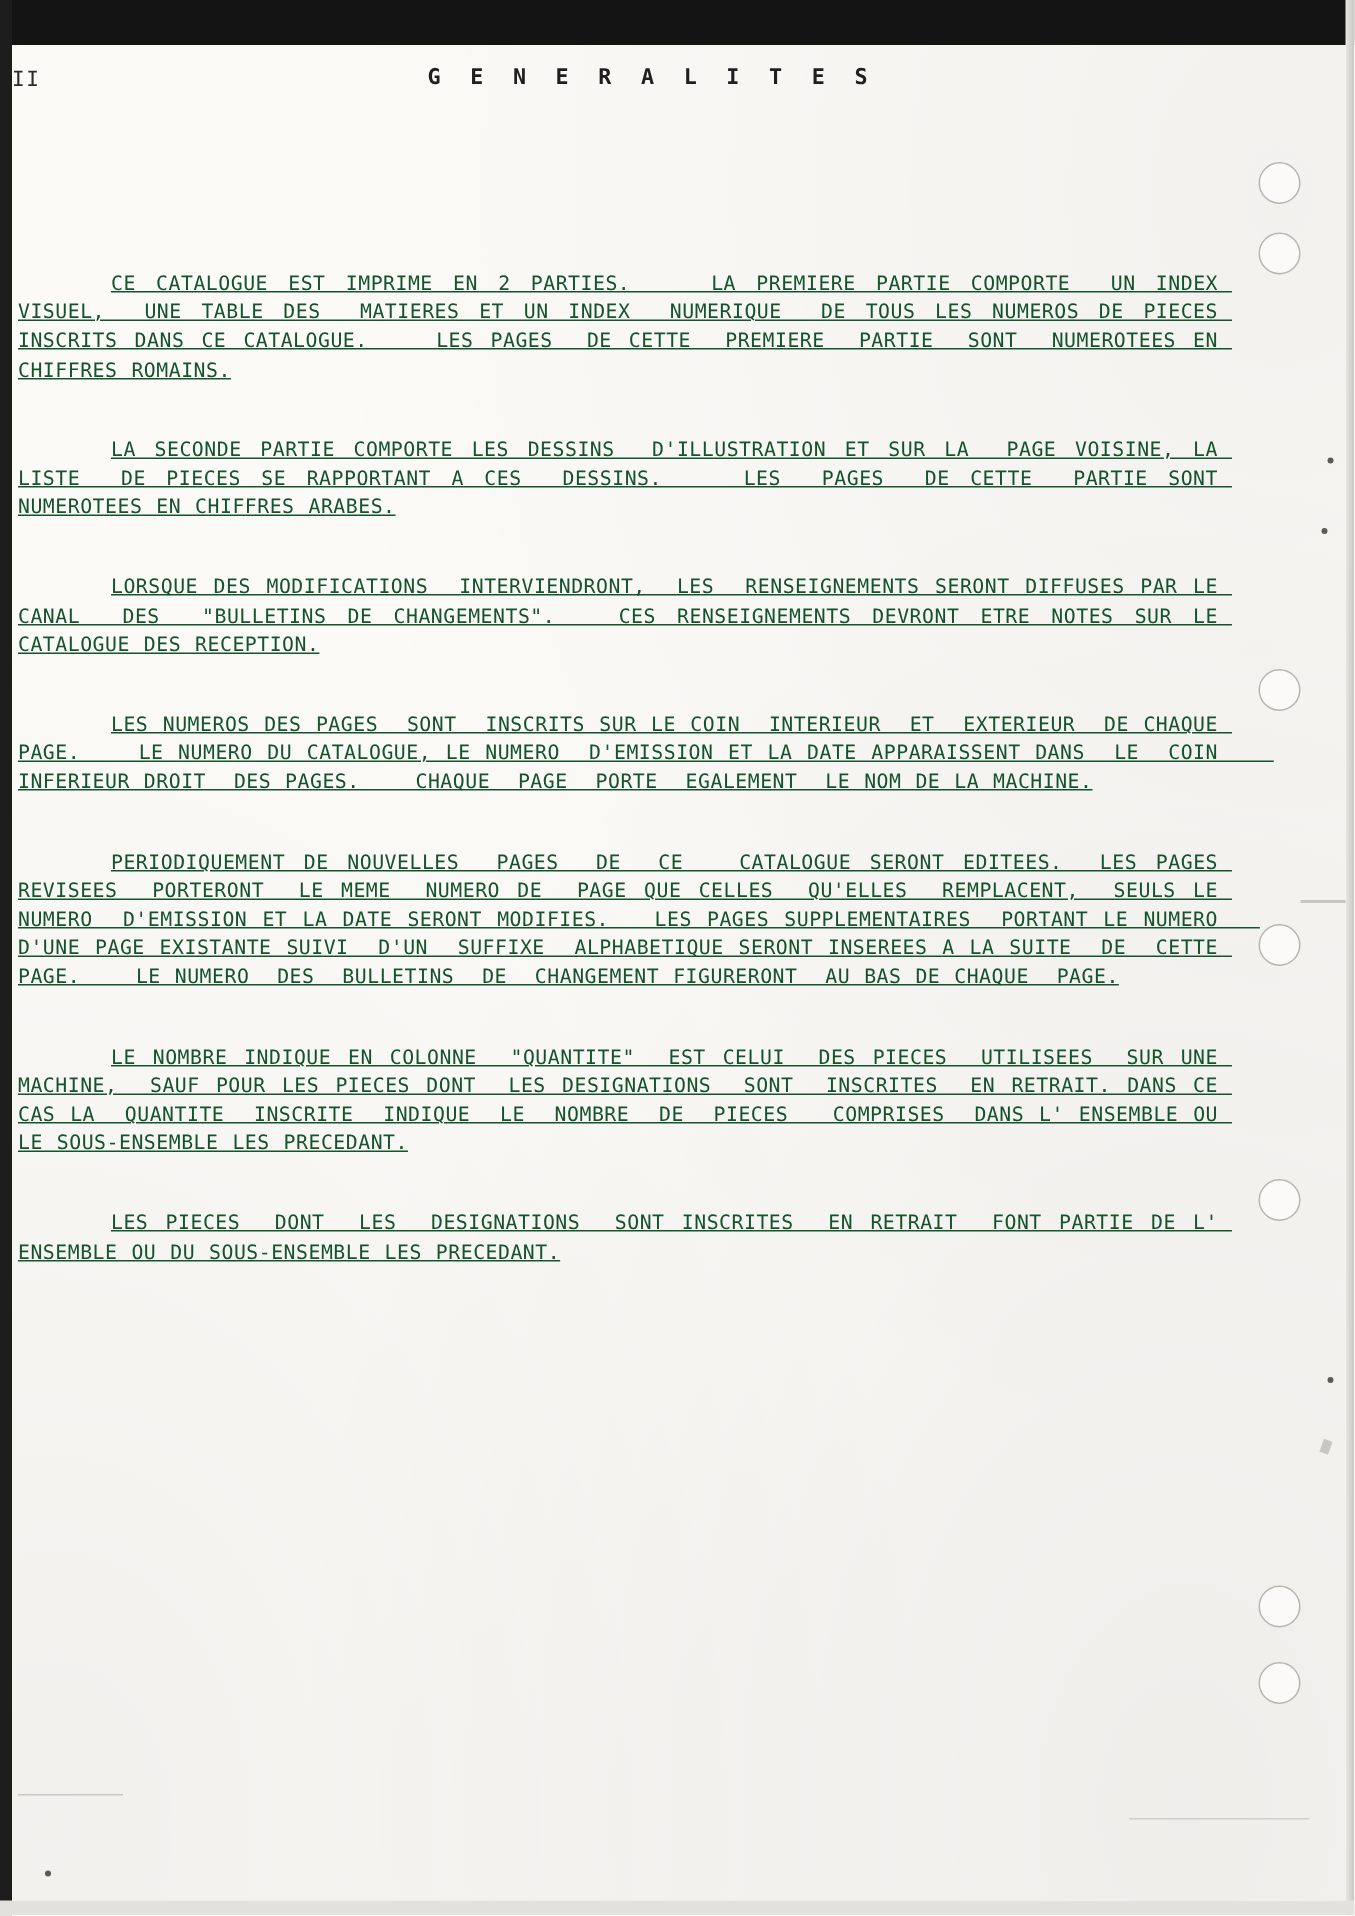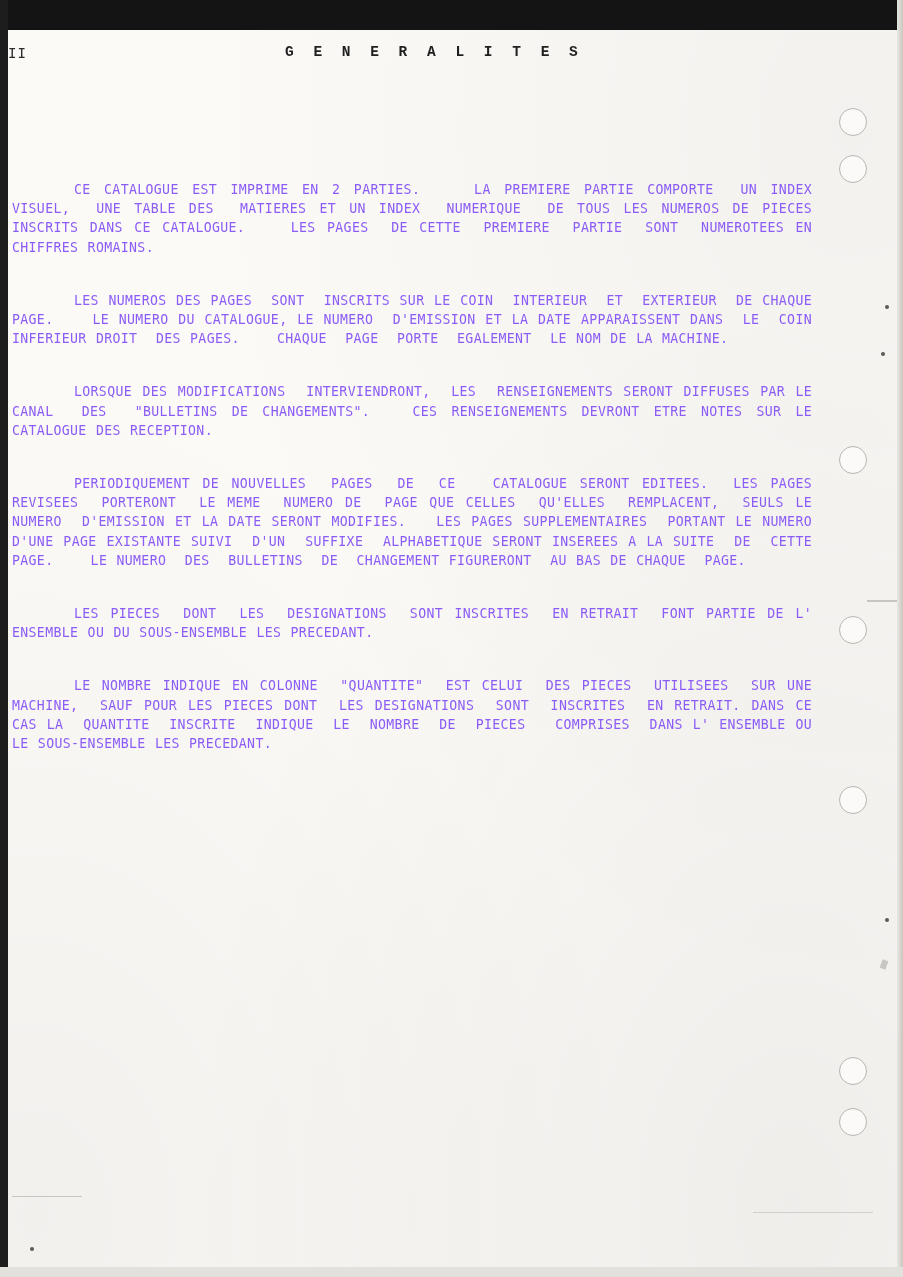--- a/index.html
+++ b/index.html
@@ -75,37 +75,37 @@
     text-align: center;
   }
   .doc-title {
     position: absolute;
     top: 44px;
     left: 285px;
     font-size: 14.5px;
     letter-spacing: 5.5px;
     color: #1f1f1f;
     font-weight: 600;
-    font-family: Liberation Mono, monospace;
   }
   .body-col {
     position: absolute;
     top: 180px;
     left: 12px;
     width: 800px;
   }
   .para {
     font-size: 13.2px;
     line-height: 19.2px;
     letter-spacing: 0.35px;
-    color: #8b5cf6;
+    color: #14532d;
     margin: 0 0 34px 0;
     text-align: justify;
     white-space: pre-wrap;
     word-spacing: 1px;
+    text-decoration: underline;
   }
   .para .indent { display: inline-block; width: 62px; }
 
   
   .hole {
     position: absolute;
     width: 26px;
     height: 26px;
     border: 1.4px solid #b9b6b0;
     border-radius: 50%;
@@ -148,20 +148,21 @@
   <div class="speck" style="top:352px; right:18px; width:4px; height:4px;"></div>
   <div class="speck" style="top:918px; right:14px; width:4px; height:4px;"></div>
   <div class="speck" style="top:1247px; left:30px; width:4px; height:4px;"></div>
   <div class="smudge" style="top:600px; right:6px; width:30px; height:1.5px;"></div>
   <div class="smudge" style="top:960px; right:16px; width:6px; height:9px; transform:rotate(20deg);"></div>
   <div class="smudge" style="top:1196px; left:12px; width:70px; height:1.2px;"></div>
   <div class="smudge" style="top:1212px; right:30px; width:120px; height:1.2px; background:rgba(120,117,110,0.25);"></div>
 
   <div class="body-col">
     <p class="para"><span class="indent"></span><span>CE CATALOGUE EST IMPRIME EN 2 PARTIES.    LA PREMIERE PARTIE COMPORTE  UN INDEX VISUEL,  UNE TABLE DES  MATIERES ET UN INDEX  NUMERIQUE  DE TOUS LES NUMEROS DE PIECES INSCRITS DANS CE CATALOGUE.    LES PAGES  DE CETTE  PREMIERE  PARTIE  SONT  NUMEROTEES EN CHIFFRES ROMAINS.</span></p>
+    <p class="para"><span class="indent"></span><span>LA SECONDE PARTIE COMPORTE LES DESSINS  D'ILLUSTRATION ET SUR LA  PAGE VOISINE, LA LISTE  DE PIECES SE RAPPORTANT A CES  DESSINS.    LES  PAGES  DE CETTE  PARTIE SONT NUMEROTEES EN CHIFFRES ARABES.</span></p>
+    <p class="para"><span class="indent"></span><span>LORSQUE DES MODIFICATIONS  INTERVIENDRONT,  LES  RENSEIGNEMENTS SERONT DIFFUSES PAR LE CANAL  DES  "BULLETINS DE CHANGEMENTS".   CES RENSEIGNEMENTS DEVRONT ETRE NOTES SUR LE CATALOGUE DES RECEPTION.</span></p>
     <p class="para"><span class="indent"></span><span>LES NUMEROS DES PAGES  SONT  INSCRITS SUR LE COIN  INTERIEUR  ET  EXTERIEUR  DE CHAQUE PAGE.    LE NUMERO DU CATALOGUE, LE NUMERO  D'EMISSION ET LA DATE APPARAISSENT DANS  LE  COIN    INFERIEUR DROIT  DES PAGES.    CHAQUE  PAGE  PORTE  EGALEMENT  LE NOM DE LA MACHINE.</span></p>
-    <p class="para"><span class="indent"></span><span>LORSQUE DES MODIFICATIONS  INTERVIENDRONT,  LES  RENSEIGNEMENTS SERONT DIFFUSES PAR LE CANAL  DES  "BULLETINS DE CHANGEMENTS".   CES RENSEIGNEMENTS DEVRONT ETRE NOTES SUR LE CATALOGUE DES RECEPTION.</span></p>
     <p class="para"><span class="indent"></span><span>PERIODIQUEMENT DE NOUVELLES  PAGES  DE  CE   CATALOGUE SERONT EDITEES.  LES PAGES REVISEES  PORTERONT  LE MEME  NUMERO DE  PAGE QUE CELLES  QU'ELLES  REMPLACENT,  SEULS LE NUMERO  D'EMISSION ET LA DATE SERONT MODIFIES.   LES PAGES SUPPLEMENTAIRES  PORTANT LE NUMERO   D'UNE PAGE EXISTANTE SUIVI  D'UN  SUFFIXE  ALPHABETIQUE SERONT INSEREES A LA SUITE  DE  CETTE PAGE.    LE NUMERO  DES  BULLETINS  DE  CHANGEMENT FIGURERONT  AU BAS DE CHAQUE  PAGE.</span></p>
+    <p class="para"><span class="indent"></span><span>LE NOMBRE INDIQUE EN COLONNE  "QUANTITE"  EST CELUI  DES PIECES  UTILISEES  SUR UNE MACHINE,  SAUF POUR LES PIECES DONT  LES DESIGNATIONS  SONT  INSCRITES  EN RETRAIT. DANS CE CAS LA  QUANTITE  INSCRITE  INDIQUE  LE  NOMBRE  DE  PIECES   COMPRISES  DANS L' ENSEMBLE OU LE SOUS-ENSEMBLE LES PRECEDANT.</span></p>
     <p class="para"><span class="indent"></span><span>LES PIECES  DONT  LES  DESIGNATIONS  SONT INSCRITES  EN RETRAIT  FONT PARTIE DE L' ENSEMBLE OU DU SOUS-ENSEMBLE LES PRECEDANT.</span></p>
-    <p class="para"><span class="indent"></span><span>LE NOMBRE INDIQUE EN COLONNE  "QUANTITE"  EST CELUI  DES PIECES  UTILISEES  SUR UNE MACHINE,  SAUF POUR LES PIECES DONT  LES DESIGNATIONS  SONT  INSCRITES  EN RETRAIT. DANS CE CAS LA  QUANTITE  INSCRITE  INDIQUE  LE  NOMBRE  DE  PIECES   COMPRISES  DANS L' ENSEMBLE OU LE SOUS-ENSEMBLE LES PRECEDANT.</span></p>
   </div>
 
 </div>
 
 </body></html>

